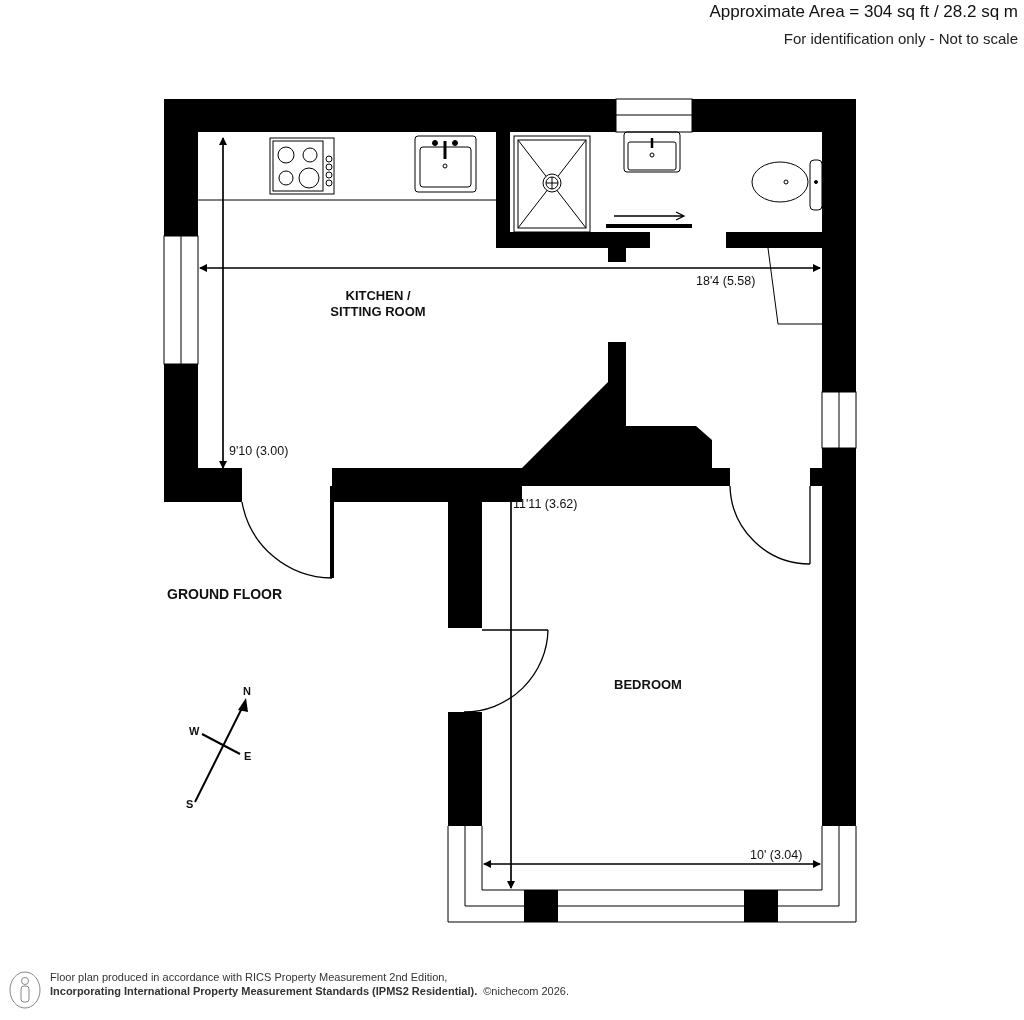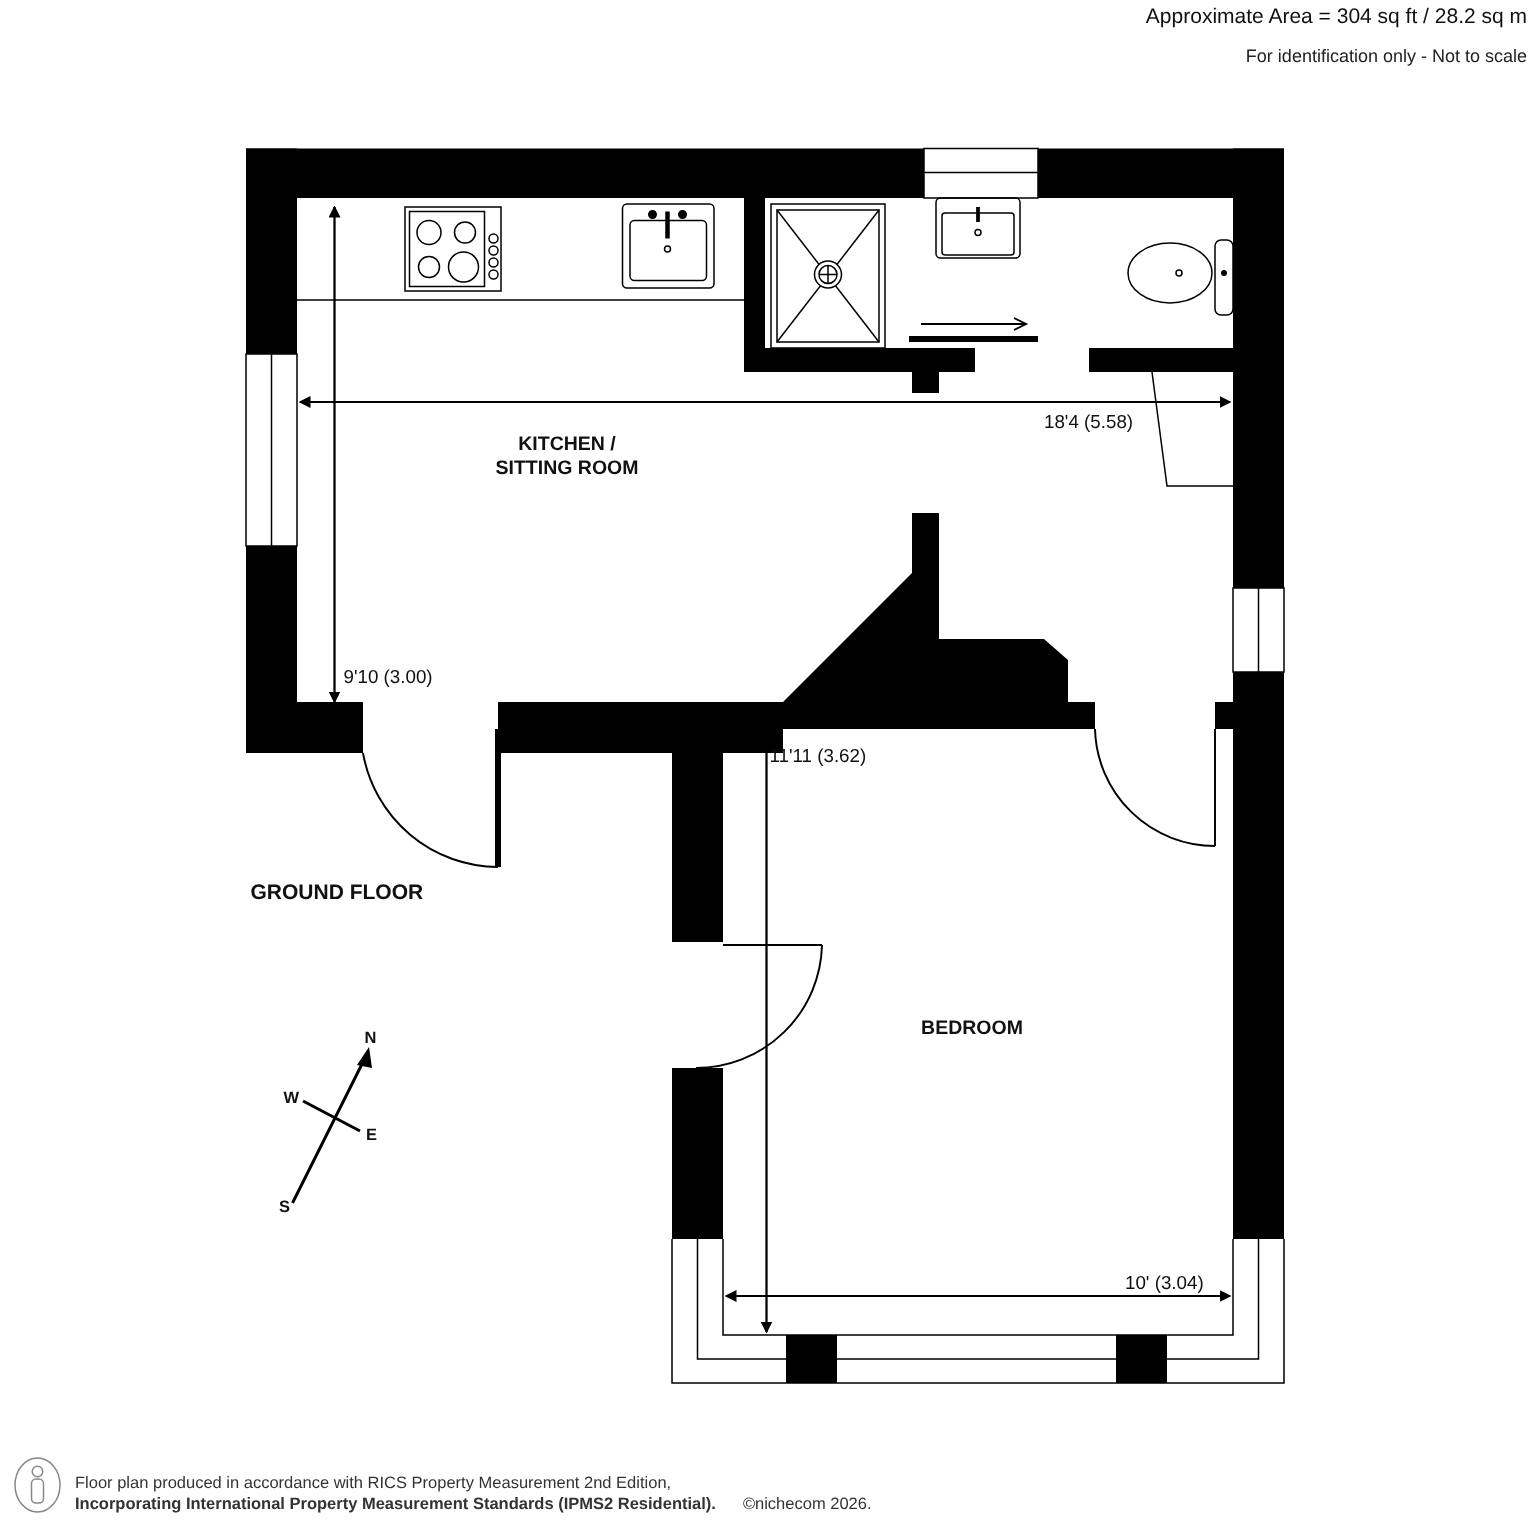--- a/index.html
+++ b/index.html
@@ -1,28 +1,28 @@
 <!DOCTYPE html>
 <html><head>
 <meta charset="utf-8">
 <style>
   html, body { margin: 0; padding: 0; background: #ffffff; }
   body { width: 1024px; height: 1020px; position: relative; overflow: hidden; font-family: "Liberation Sans", sans-serif; color: #000; }
-  .area-title { position: absolute; right: 6px; top: 2px; font-size: 14px; color: #111; white-space: nowrap; }
-  .area-sub { position: absolute; right: 6px; top: 30px; font-size: 12px; color: #222; white-space: nowrap; }
+  .area-title { position: absolute; right: 6px; top: 2px; font-size: 17px; color: #111; white-space: nowrap; }
+  .area-sub { position: absolute; right: 6px; top: 30px; font-size: 15px; color: #222; white-space: nowrap; }
   svg.plan { position: absolute; left: 0; top: 0; }
   .room-label { font-family: "Liberation Sans", sans-serif; font-weight: bold; font-size: 13px; fill: #111; }
   .dim-label { font-family: "Liberation Sans", sans-serif; font-size: 12.5px; fill: #111; }
   .floor-label { font-family: "Liberation Sans", sans-serif; font-weight: bold; font-size: 14px; fill: #111; }
   .compass-label { font-family: "Liberation Sans", sans-serif; font-weight: bold; font-size: 11px; fill: #111; }
-  .footer { position: absolute; left: 8px; top: 970px; display: flex; align-items: flex-end; }
+  .footer { position: absolute; left: 8px; top: 970px; display: flex; align-items: flex-start; }
   .footer-icon { width: 34px; height: 40px; margin-right: 8px; }
   .footer-text { font-size: 11px; line-height: 14px; color: #333; }
   .footer-text span { display: block; white-space: nowrap; }
-  .copyright { margin-left: 18px; }
+  .copyright { margin-left: 6px; }
 </style>
 </head>
 <body>
 
 <div class="area-title">Approximate Area = 304 sq ft / 28.2 sq m</div>
 <div class="area-sub">For identification only - Not to scale</div>
 
 <svg class="plan" width="1024" height="1020" viewBox="0 0 1024 1020">
   <defs>
     <marker id="arr" markerWidth="8" markerHeight="8" refX="7" refY="4" orient="auto" markerUnits="userSpaceOnUse">

